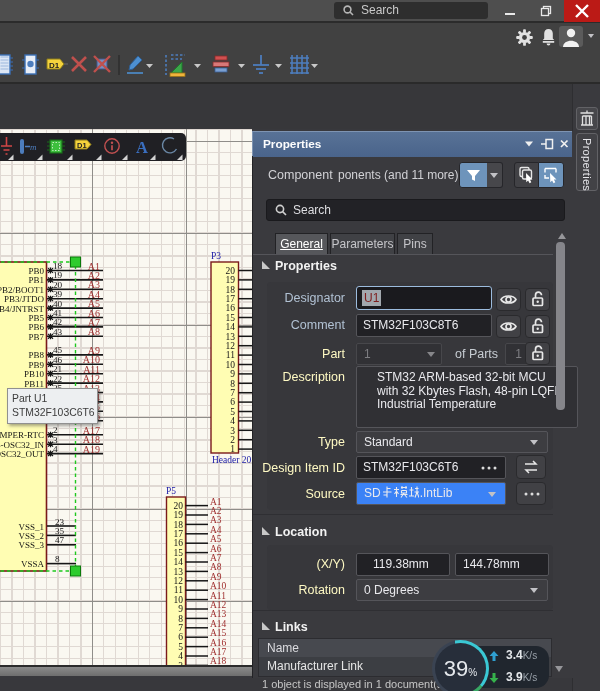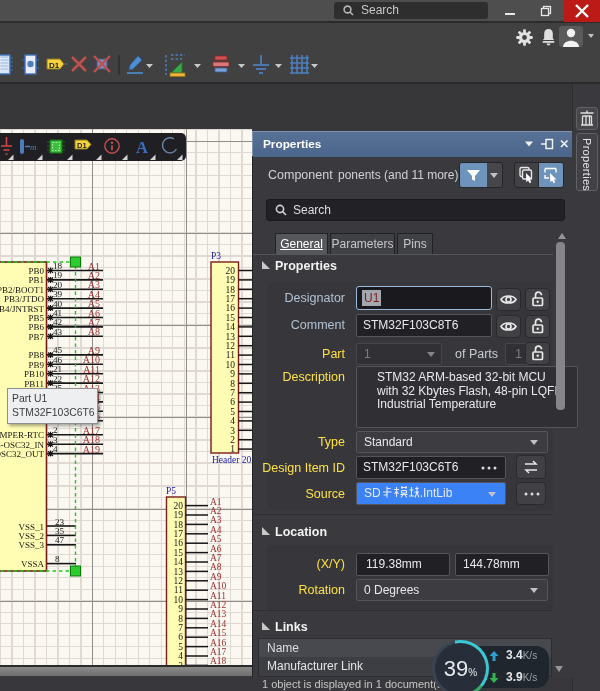--- a/index.html
+++ b/index.html
@@ -34,21 +34,21 @@
 #statustext{left:262px;top:678px;width:330px;height:13px;font-size:11px;color:#c6c6c6;line-height:13px;white-space:nowrap;}
 
 #tabstrip{left:572px;top:84px;width:28px;height:607px;background:#3a3a3e;border-left:1px solid #2e2e31;}
 #paneltabicon{left:576px;top:107px;width:20px;height:21px;border:1px solid #626266;border-radius:3px;background:#47474b;}
 #paneltab{left:576px;top:133px;width:20px;height:56px;border:1px solid #626266;border-radius:3px;background:#424246;color:#e6e6ea;font-size:11px;}
 #paneltab span{position:absolute;left:4px;top:4px;writing-mode:vertical-rl;letter-spacing:0.3px;}
 
 #panel{left:252px;top:131px;width:320px;height:547px;background:#3a3a3e;border-left:1px solid #232326;}
 #phead{left:253px;top:131px;width:319px;height:25px;background:linear-gradient(#587296,#4a648b);border-top:1px solid #7e94b2;color:#fdfdfd;font-size:11.8px;font-weight:bold;line-height:24px;}
 #phead .t{position:absolute;left:10px;top:0;}
-.label{color:#fde047;font-size:12.5px;text-align:right;}
+.label{color:#fef9c3;font-size:12.5px;text-align:right;}
 .ibox{background:#212125;border:1px solid #55555a;border-radius:2px;color:#e9e9ed;font-size:12px;}
 .dbox{background:#313135;border:1px solid #47474b;border-radius:2px;color:#7e7e82;font-size:12px;}
 .btn{background:#414145;border:1px solid #2a2a2d;border-radius:4px;}
 .sect{color:#f2f2f2;font-size:12.5px;font-weight:bold;}
 .caret{width:0;height:0;border-left:4px solid transparent;border-right:4px solid transparent;border-top:5px solid #c2c2c6;}
 </style>
 </head>
 <body>
 <div class="abs" id="titlebar"></div>
 <div class="abs" id="tsearch">
@@ -575,21 +575,21 @@
       <circle cx="14" cy="2" r="1.5" fill="#dcdcdc"></circle>
     </svg>
   </div>
 <div class="abs" style="left:253px;top:514px;width:300px;height:1px;background:#2f2f33"></div>
 
 <svg class="abs" style="left:262px;top:527px" width="8" height="8">
     <polygon points="0,0 8,8 0,8" fill="#c8c8c8"></polygon>
   </svg>
 <div class="abs sect" style="left:275px;top:525px">Location</div>
 <div class="abs label" style="left:245px;top:557px;width:100px">(X/Y)</div>
-<div class="abs ibox" style="left:356px;top:553px;width:92px;height:21px;line-height:21px"><span style="margin-left:9px">119.38mm</span></div>
+<div class="abs ibox" style="left:356px;top:553px;width:92px;height:21px;line-height:21px"><span style="margin-left:16px">119.38mm</span></div>
 <div class="abs ibox" style="left:455px;top:553px;width:92px;height:21px;line-height:21px"><span style="margin-left:7px">144.78mm</span></div>
 <div class="abs label" style="left:245px;top:583px;width:100px">Rotation</div>
 <div class="abs ibox" style="left:356px;top:579px;width:190px;height:20px;background:#3d3d41;line-height:20px"><span style="margin-left:7px">0 Degrees</span><div class="caret" style="position:absolute;right:9px;top:8px"></div></div>
 <div class="abs" style="left:253px;top:610px;width:300px;height:1px;background:#2f2f33"></div>
 
 <svg class="abs" style="left:262px;top:622px" width="8" height="8">
     <polygon points="0,0 8,8 0,8" fill="#c8c8c8"></polygon>
   </svg>
 <div class="abs sect" style="left:275px;top:620px">Links</div>
 <div class="abs" style="left:258px;top:638px;width:292px;height:18px;background:#47494f;border:1px solid #2c2c30;color:#dcdce0;font-size:12px;line-height:18px"><span style="margin-left:8px">Name</span></div>

